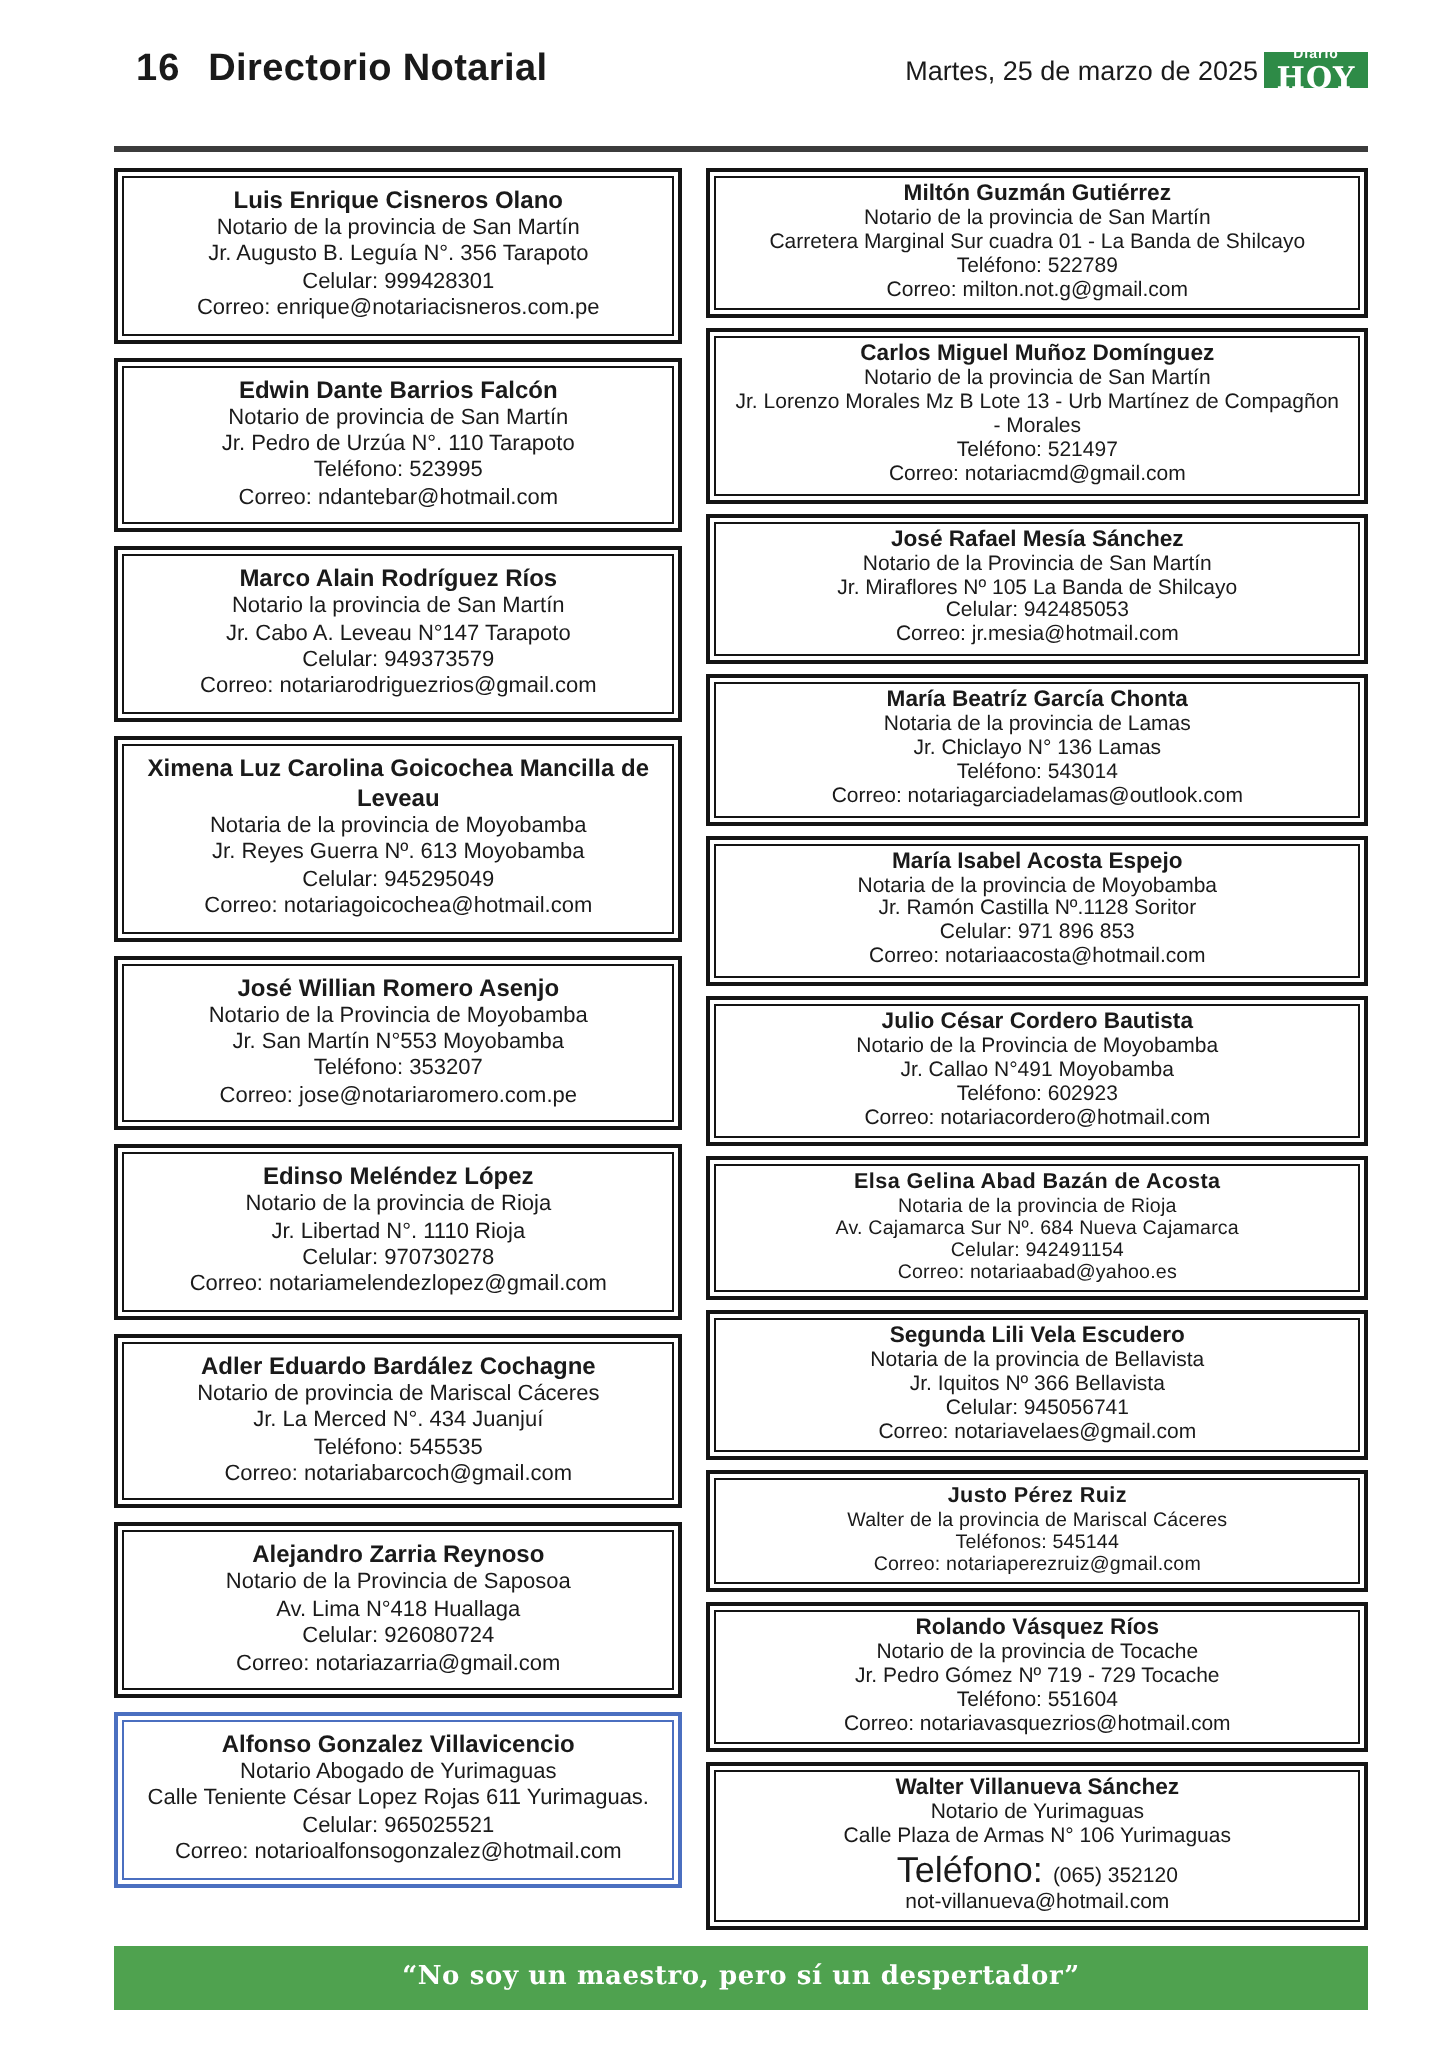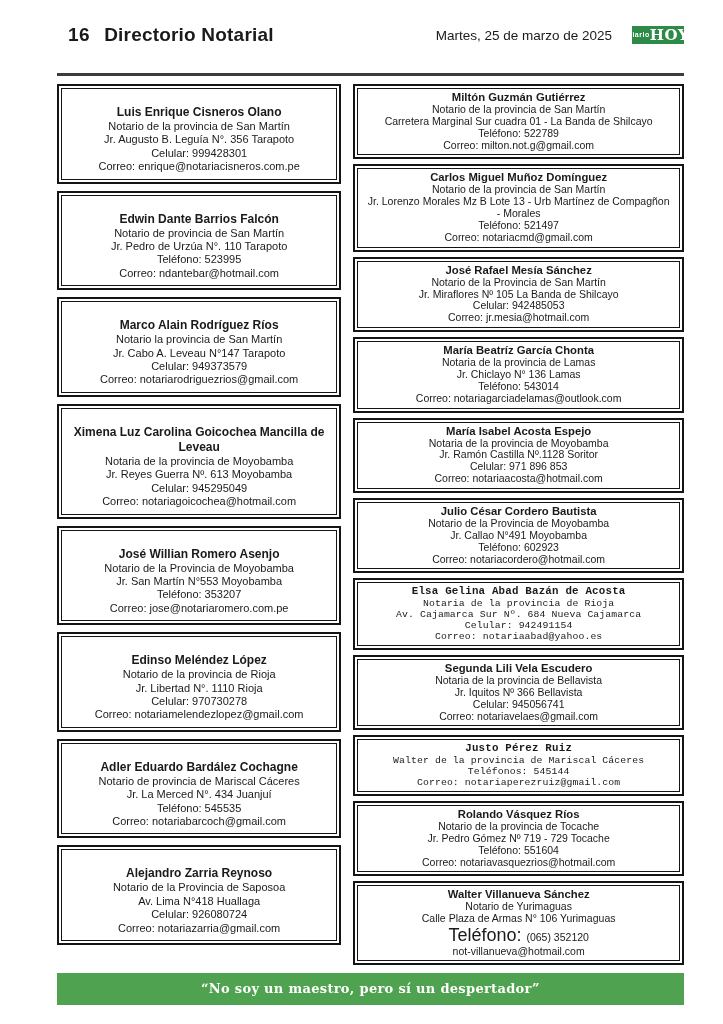--- a/index.html
+++ b/index.html
@@ -14,27 +14,27 @@
   .page { padding: 0 39px 0 57px; }
 
   
   .header {
     display: flex; align-items: center;
     padding: 24px 0 27px 0;
   }
   .header-title-group { display: flex; align-items: baseline; gap: 14px; padding-left: 11px; }
   .page-number { font-size: 19px; font-weight: bold; letter-spacing: 0.5px; }
   .page-title  { font-size: 19px; font-weight: bold; letter-spacing: 0.2px; }
-  .header-right { margin-left: auto; display: flex; align-items: center; gap: 20px; }
+  .header-right { margin-left: auto; display: flex; align-items: center; gap: 3px; }
   .header-date { font-size: 13.5px; }
   .logo-box {
     width: 52px; height: 18px;
     background: var(--logo-green, #2e8b47);
     color: #ffffff;
-    display: flex; flex-direction: row; align-items: center; justify-content: center;
+    display: flex; flex-direction: column; align-items: center; justify-content: center;
     line-height: 1;
   }
   .logo-top { font-size: 7px; font-weight: bold; letter-spacing: 0.5px; margin-bottom: 1px; }
   .logo-main { font-family: "DejaVu Serif", serif; font-size: 15px; font-weight: bold; letter-spacing: 0.5px; }
   .header-rule { border-bottom: 3px solid #3c3c3c; }
 
   
   .columns { display: flex; gap: 12px; margin-top: 8px; align-items: flex-start; }
   .col { display: flex; flex-direction: column; }
   .col-left  { width: 306px; }
@@ -44,31 +44,31 @@
   .entry {
     border: 2px solid #141414;
     padding: 2px;
     background: #fff;
   }
   .entry-inner {
     border: 1px solid #141414;
     text-align: center;
   }
   .col-left .entry { margin-bottom: 7px; }
-  .col-left .entry-inner { padding: 16px 5px 5px; }
+  .col-left .entry-inner { padding: 4px 5px 5px; }
   .col-left .entry-name { font-size: 12px; font-weight: bold; line-height: 1.25; }
   .col-left .entry-line { font-size: 11px; line-height: 1.22; }
 
   .col-right .entry { margin-bottom: 5px; }
   .col-right .entry-inner { padding: 2px 5px 3px; }
   .col-right .entry-name { font-size: 11.3px; font-weight: bold; line-height: 1.15; }
   .col-right .entry-line { font-size: 10.5px; line-height: 1.13; }
 
   .entry.blue, .entry.blue .entry-inner { border-color: var(--highlight-blue, #4b6fc0); }
-  .entry.wide .entry-inner { font-family: Liberation Mono, monospace; }
+  .entry.wide .entry-inner { font-family: Liberation Sans, sans-serif; }
   .entry.wide .entry-name { font-size: 10.8px; letter-spacing: 0.2px; }
   .entry.wide .entry-line { font-size: 9.8px; letter-spacing: 0.1px; text-align: center; }
 
   .phone-big { font-size: 18px; }
 
   
   .quote-banner {
     margin-top: 3px;
     background: var(--banner-green, #4fa24f);
     color: #ffffff;
@@ -167,20 +167,29 @@
         </div>
         <div class="entry">
           <div class="entry-inner">
             <div class="entry-name">Alejandro Zarria Reynoso</div>
             <div class="entry-line">Notario de la Provincia de Saposoa</div>
             <div class="entry-line">Av. Lima N°418 Huallaga</div>
             <div class="entry-line">Celular: 926080724</div>
             <div class="entry-line">Correo: notariazarria@gmail.com</div>
           </div>
         </div>
+        <div class="entry blue">
+          <div class="entry-inner">
+            <div class="entry-name">Alfonso Gonzalez Villavicencio</div>
+            <div class="entry-line">Notario Abogado de Yurimaguas</div>
+            <div class="entry-line">Calle Teniente César Lopez Rojas 611 Yurimaguas.</div>
+            <div class="entry-line">Celular: 965025521</div>
+            <div class="entry-line">Correo: notarioalfonsogonzalez@hotmail.com</div>
+          </div>
+        </div>
       </div>
     <div class="col col-right">
         <div class="entry">
           <div class="entry-inner">
             <div class="entry-name">Miltón Guzmán Gutiérrez</div>
             <div class="entry-line">Notario de la provincia de San Martín</div>
             <div class="entry-line">Carretera Marginal Sur cuadra 01 - La Banda de Shilcayo</div>
             <div class="entry-line">Teléfono: 522789</div>
             <div class="entry-line">Correo: milton.not.g@gmail.com</div>
           </div>

